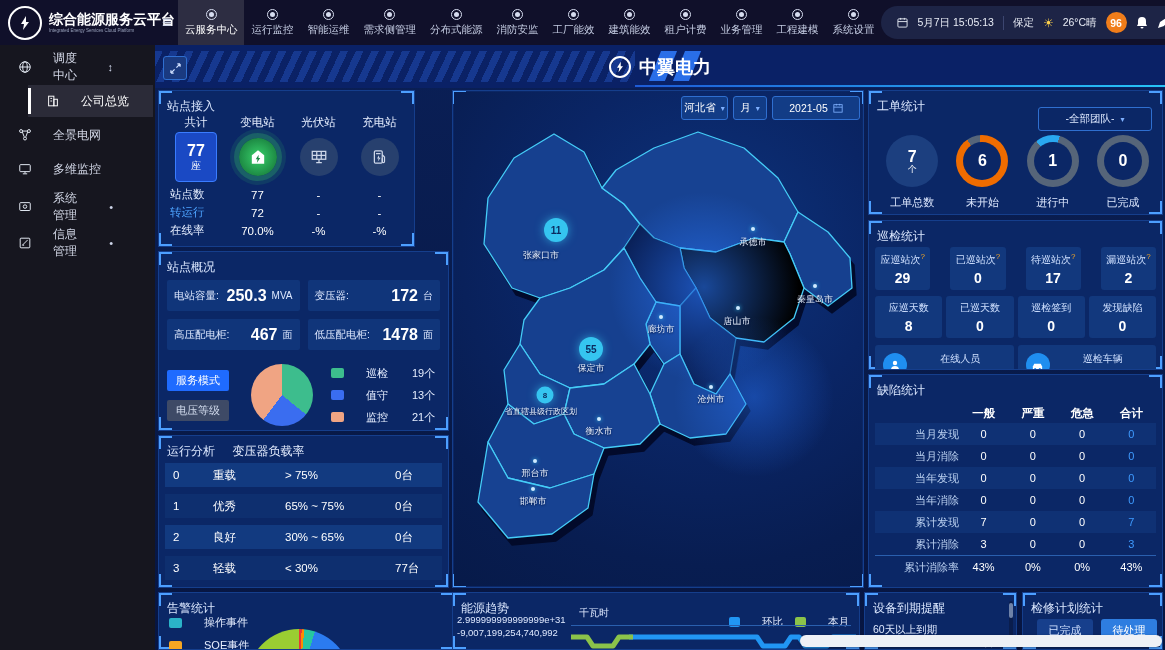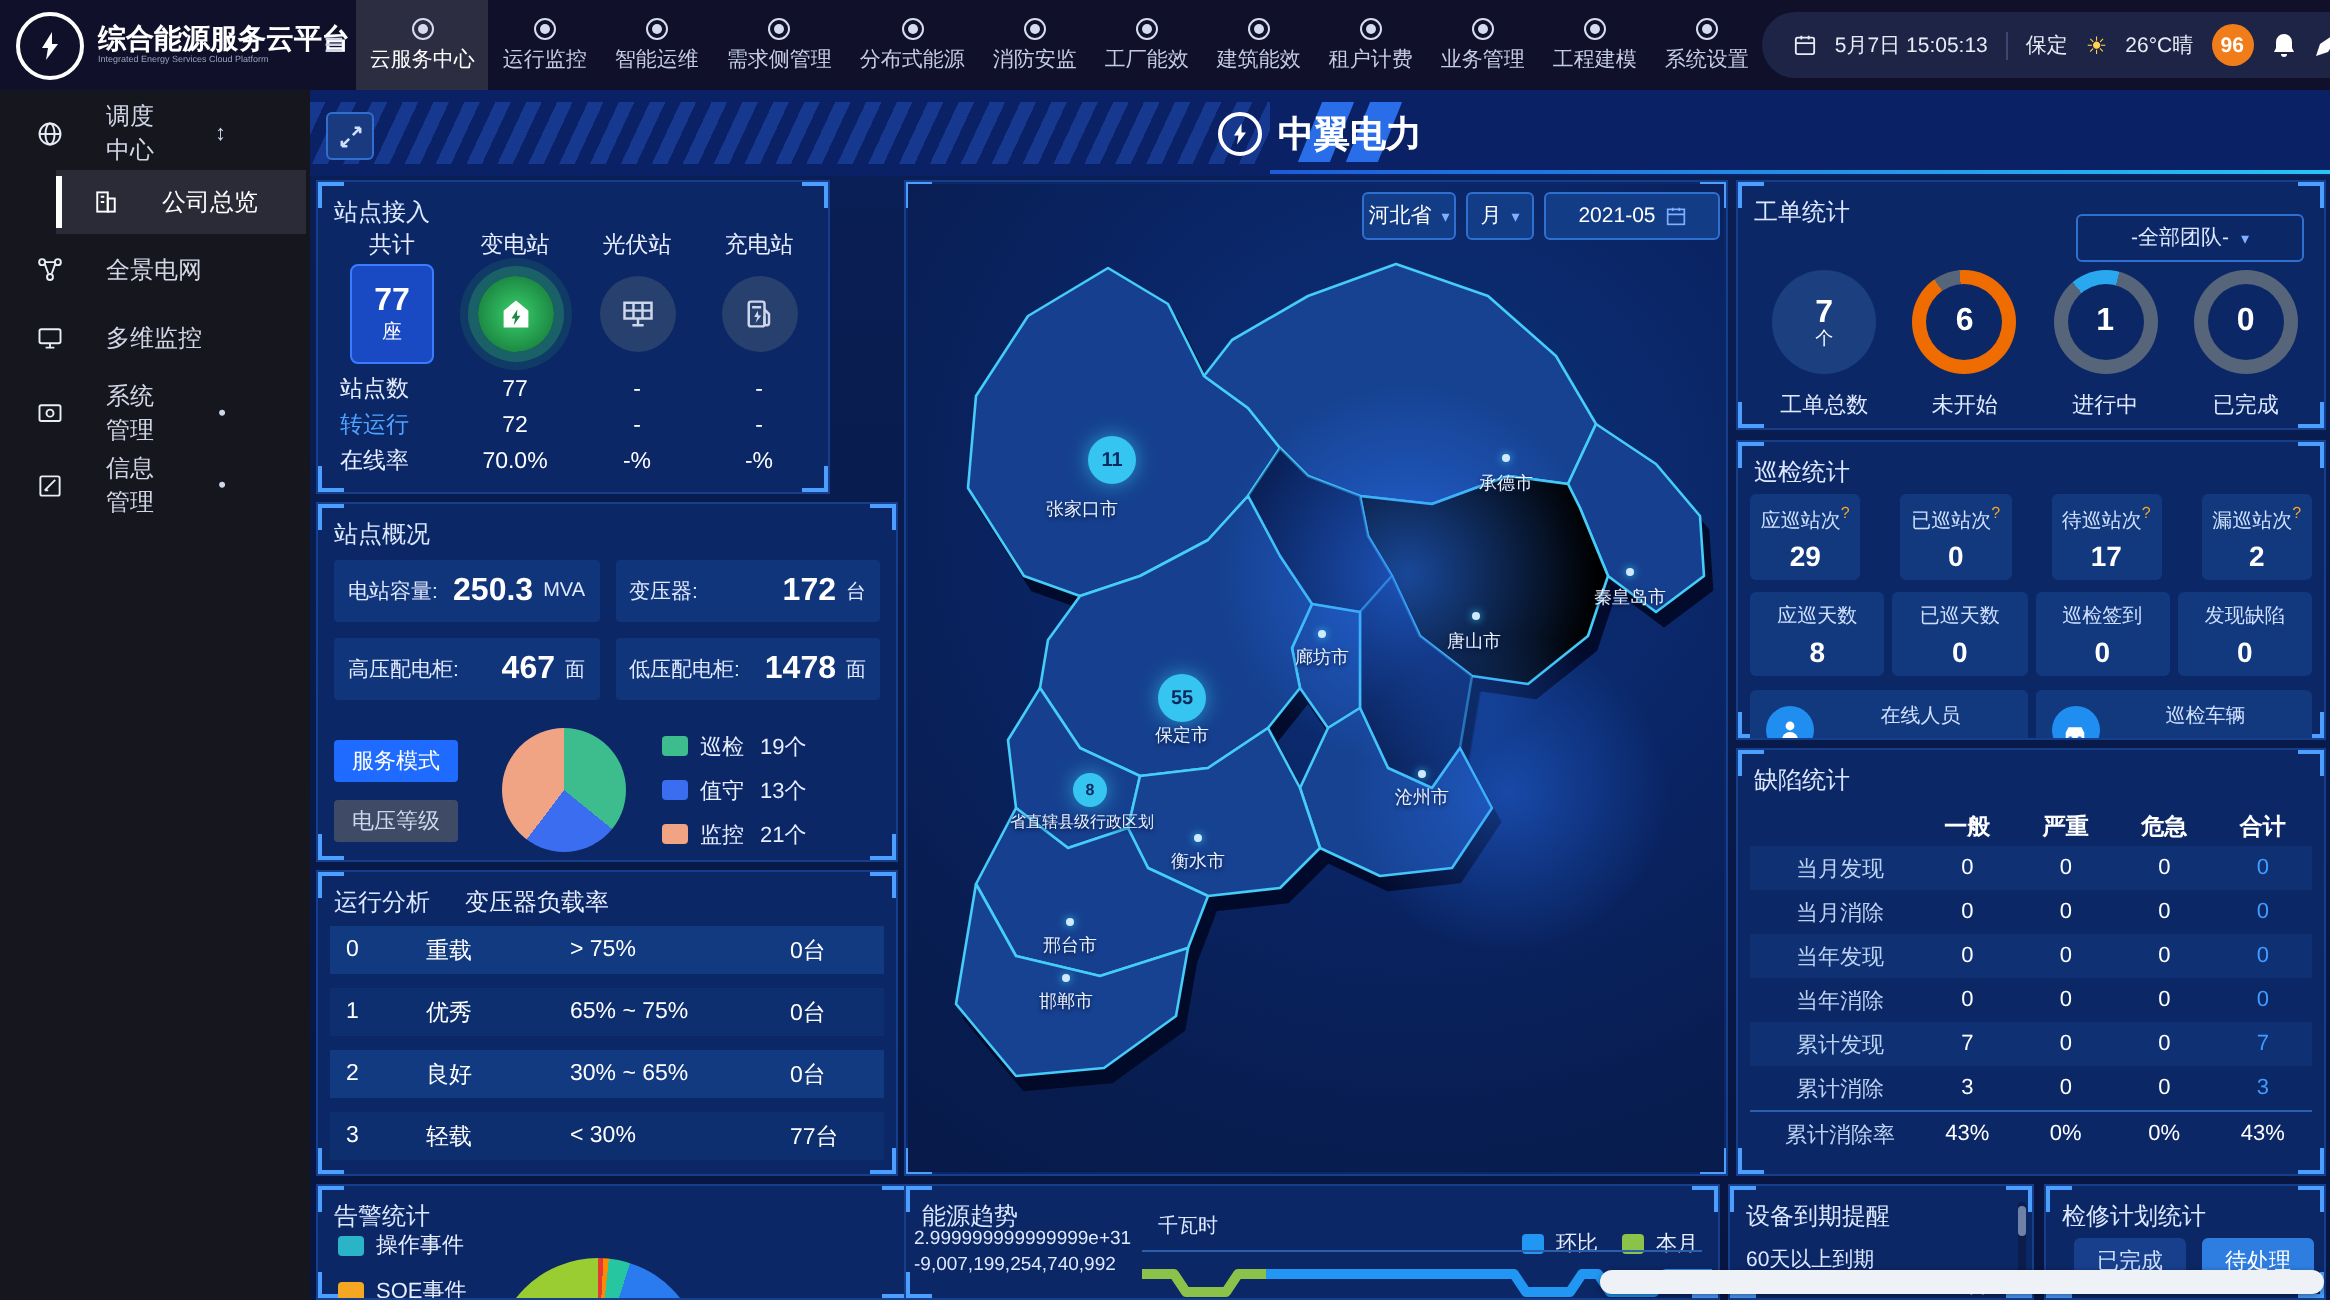--- a/index.html
+++ b/index.html
@@ -62,21 +62,21 @@
   .so-box{height:31px;background:#10357a;border-radius:2px;display:flex;align-items:center;padding:0 7px;gap:5px;}
   .so-label{font-size:10.5px;color:#dfe9ff;white-space:nowrap;}
   .so-val{font-size:16px;font-weight:bold;color:#fff;margin-left:auto;}
   .so-unit{font-size:10px;color:#dfe9ff;}
   .so-bottom{position:absolute;left:8px;top:112px;right:8px;display:flex;align-items:center;}
   .so-btn{width:62px;height:21px;border-radius:2px;font-size:11px;display:flex;align-items:center;justify-content:center;cursor:pointer;}
   .so-btn.on{background:#1f6bff;color:#fff;}
   .so-btn.off{background:#3e4a66;color:#cfd8ea;margin-top:9px;}
   .pie{width:62px;height:62px;border-radius:50%;margin-left:22px;background:conic-gradient(#3dbd8d 0 129deg,#3a6df0 129deg 217deg,#f0a483 217deg 360deg);}
   .legend{margin-left:18px;display:flex;flex-direction:column;gap:7px;font-size:11px;color:#e6eeff;}
-  .lg-row{display:flex;align-items:center;gap:6px;white-space:nowrap;}
+  .lg-row{display:flex;align-items:center;gap:22px;white-space:nowrap;}
   .sw{width:13px;height:10px;border-radius:2px;flex:none;}
   .lg-val{margin-left:2px;}
   
   .op-sub{position:absolute;left:0;right:70px;top:7px;text-align:center;font-size:12px;color:#e6eeff;}
   .op-row{position:absolute;left:6px;right:6px;height:24px;display:grid;grid-template-columns:40px 72px 110px 1fr;align-items:center;font-size:11.5px;color:#fff;padding-left:8px;box-sizing:border-box;}
   .op-row.odd{background:#123a80;}
   .op-row.even{background:#0e2f6f;}
   
   .al-legend{position:absolute;left:10px;top:22px;display:flex;flex-direction:column;gap:8px;font-size:11px;color:#e6eeff;}
   .donut{position:absolute;left:88px;top:36px;width:104px;height:104px;border-radius:50%;background:conic-gradient(#e53935 0 3deg,#fb8c00 3deg 6deg,#26c6a0 6deg 18deg,#2b7bf0 18deg 180deg,#9acd32 180deg 360deg);}
@@ -102,21 +102,21 @@
   .ic-label{font-size:10px;color:#cfe0ff;white-space:nowrap;}
   .ic-label .q{color:#f5a623;font-size:8px;cursor:pointer;}
   .ic-val{font-size:14px;font-weight:bold;color:#fff;margin-top:3px;}
   .icards.wide{grid-template-columns:1fr 1fr;}
   .icard-w{background:#12387d;border-radius:3px;display:flex;align-items:center;gap:8px;padding:3px 8px;}
   .ic-circ{width:24px;height:24px;border-radius:50%;background:#1f8ef0;display:flex;align-items:center;justify-content:center;flex:none;}
   .ic-text{flex:1;text-align:center;}
   
   .df-grid{position:absolute;left:6px;right:6px;top:28px;}
   .df-row{display:grid;grid-template-columns:84px 1fr 1fr 1fr 1fr;align-items:center;height:22px;font-size:11px;color:#fff;text-align:center;}
-  .df-row .rl{text-align:center;padding-left:6px;color:#bcd2f2;}
+  .df-row .rl{text-align:right;padding-left:6px;color:#bcd2f2;}
   .df-row.hd{font-size:11.5px;font-weight:bold;color:#fff;height:20px;}
   .df-row.odd{background:rgba(18,56,125,.65);}
   .df-row .c4{color:#3f9bff;}
   .df-row.total{border-top:1px solid #2a5fae;}
   .df-row.total .c4{color:#fff;}
   
   .en-ylabels{position:absolute;left:4px;top:20px;width:108px;text-align:left;font-size:9.5px;color:#dfe9ff;line-height:13px;white-space:nowrap;}
   .en-unit{position:absolute;left:126px;top:13px;font-size:10px;color:#dfe9ff;}
   .en-legend{position:absolute;right:10px;top:22px;display:flex;gap:12px;font-size:10.5px;color:#e6eeff;align-items:center;}
   .en-axis{position:absolute;left:118px;right:8px;top:32px;height:1px;background:#2a5fae;}

